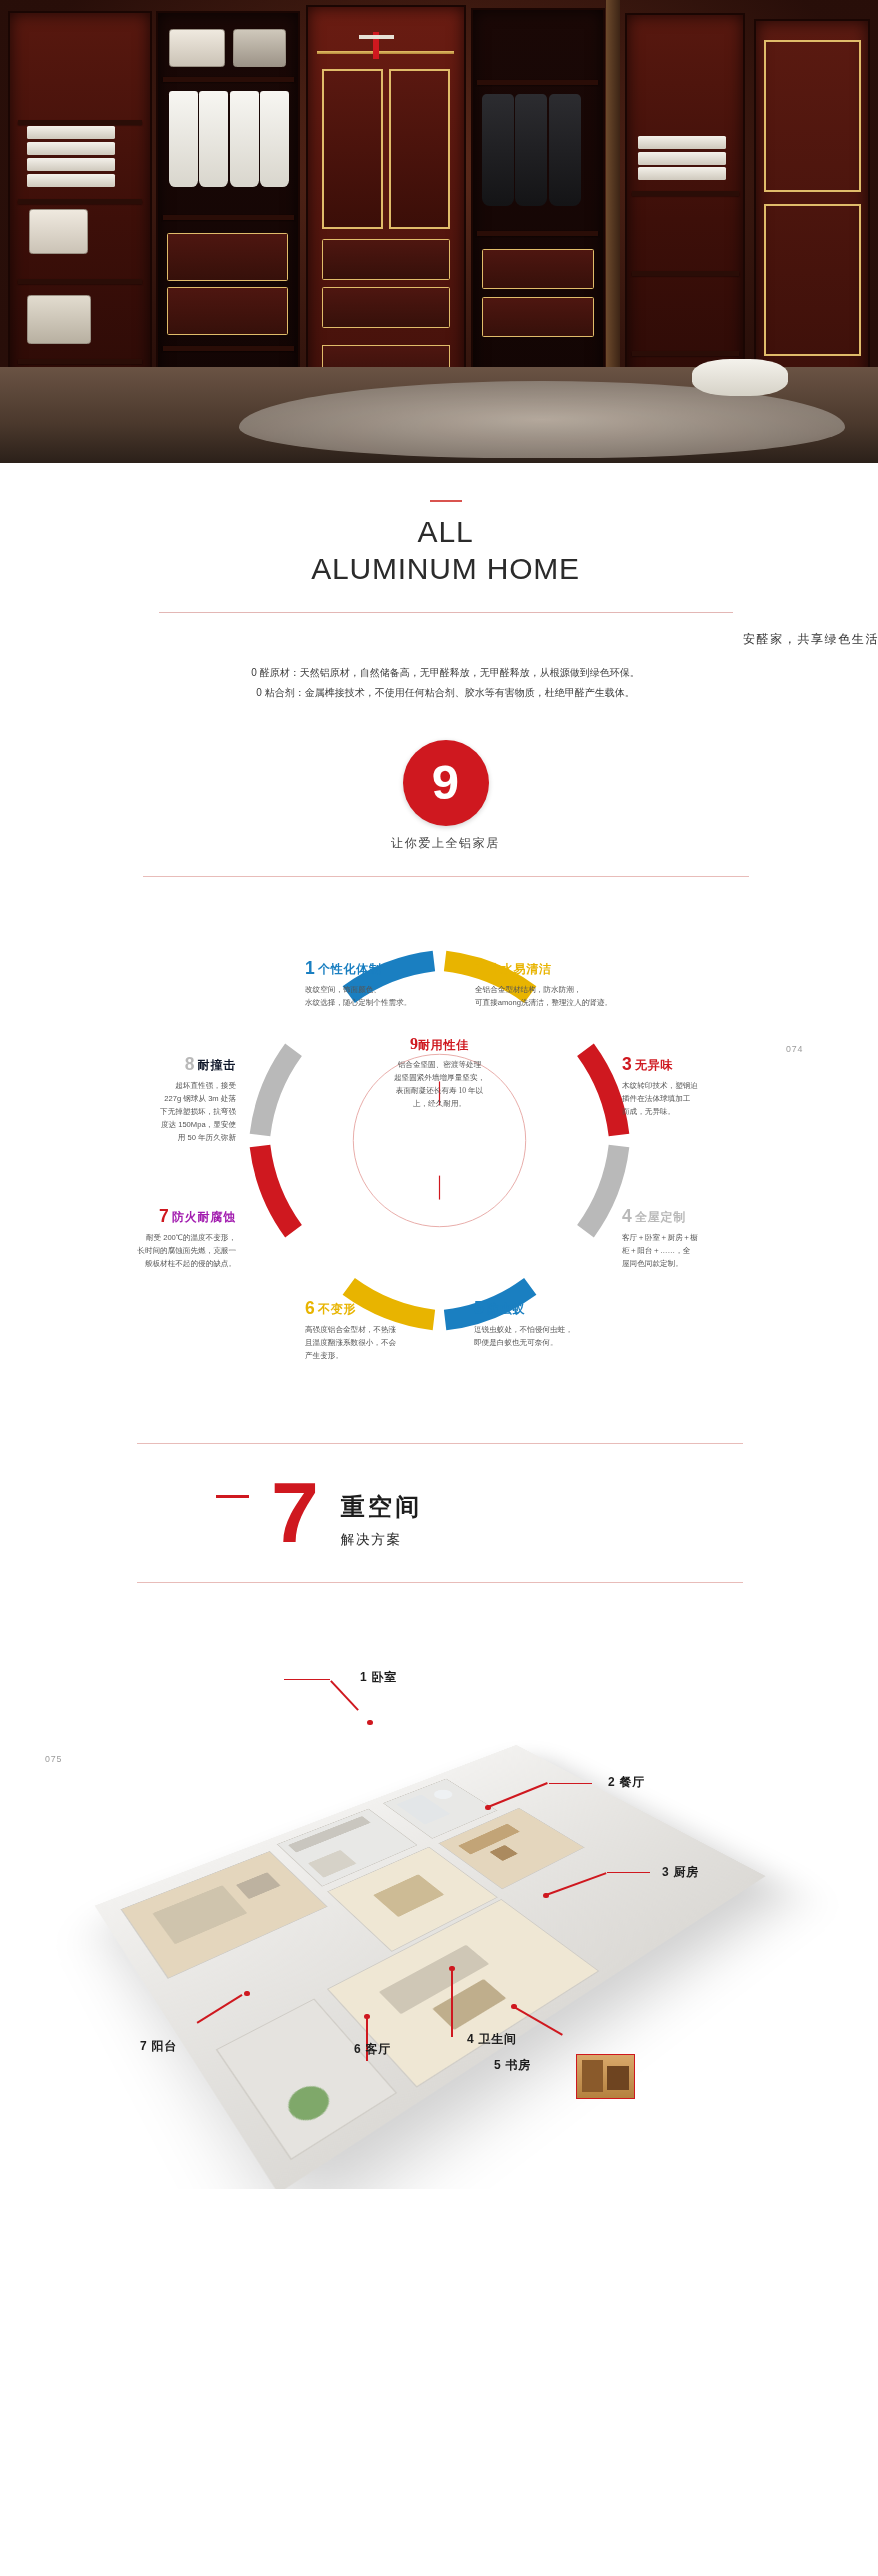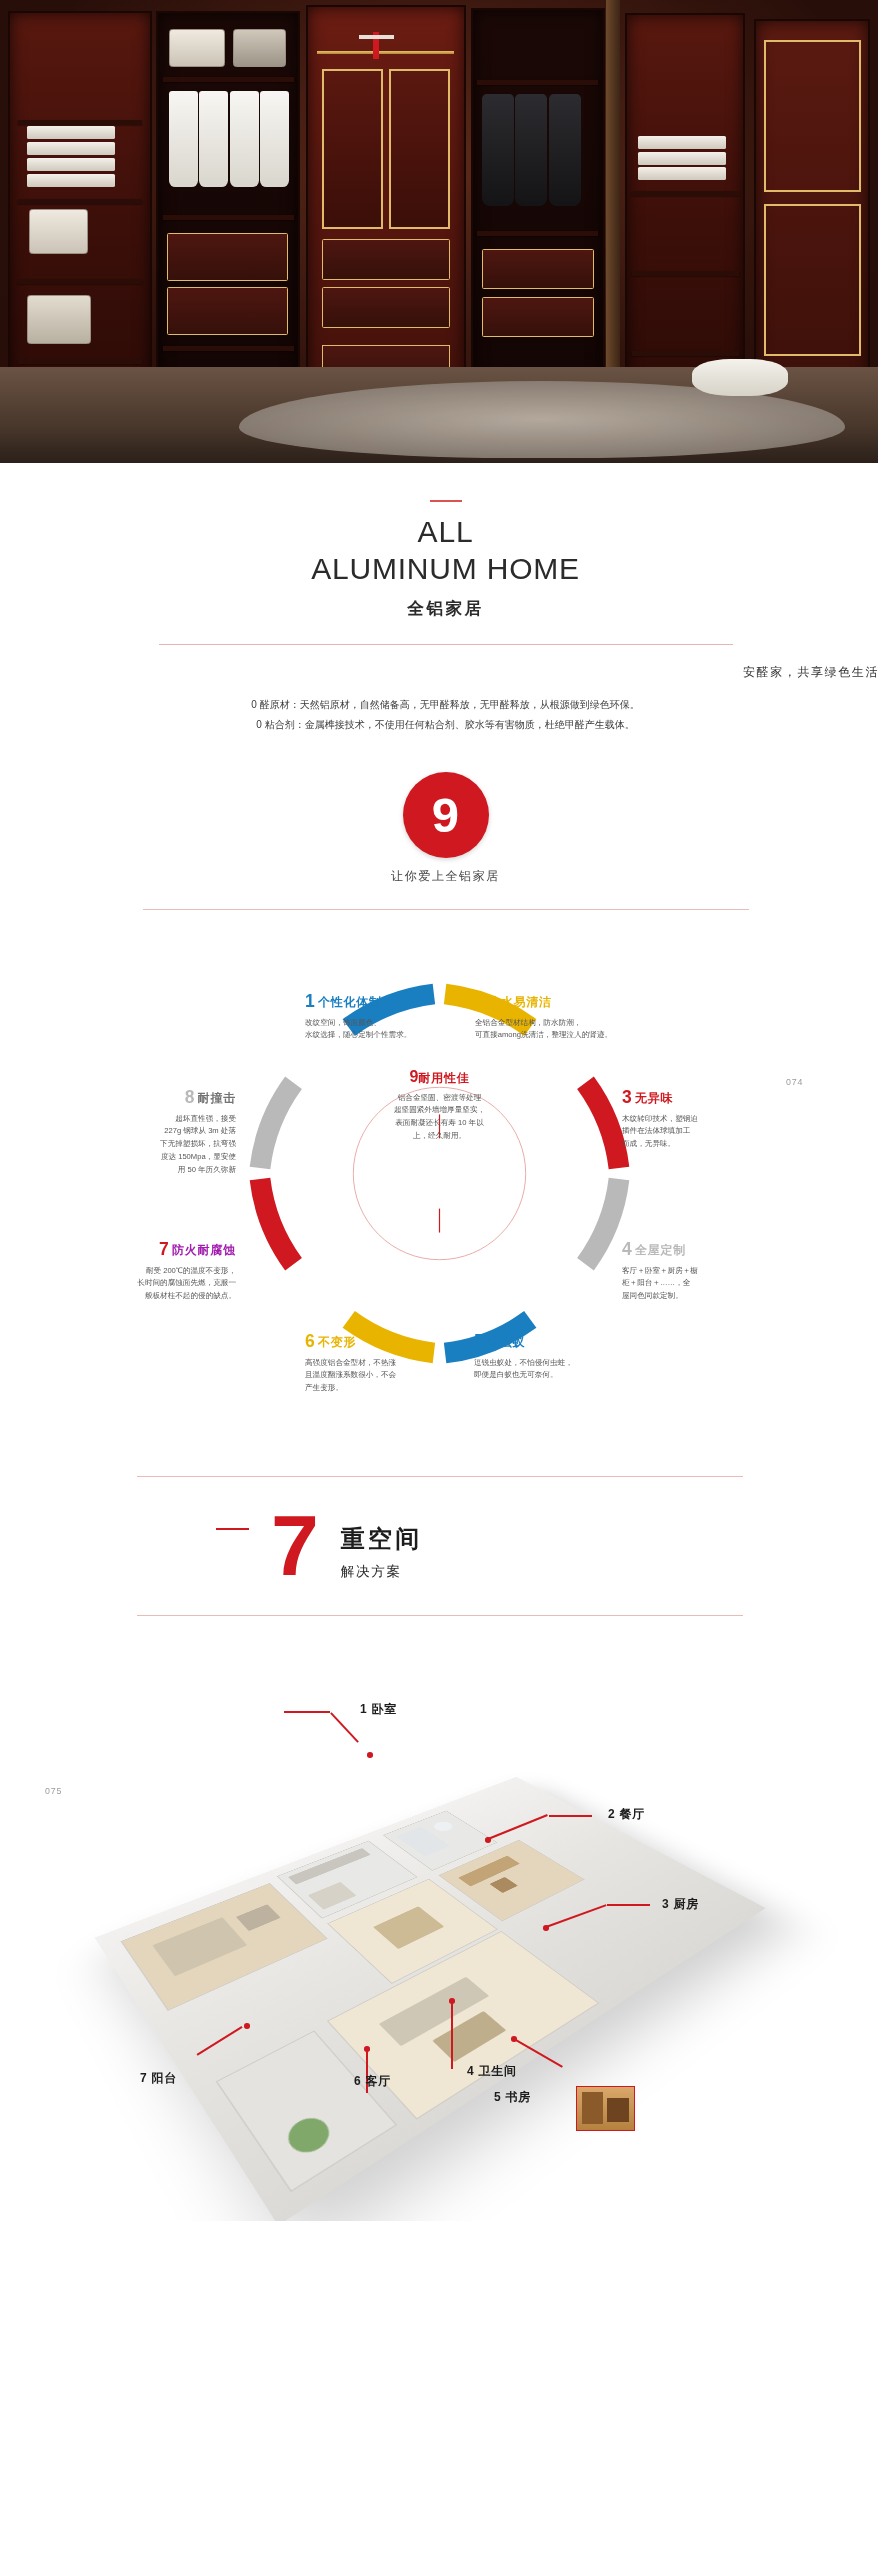--- a/index.html
+++ b/index.html
@@ -133,21 +133,21 @@
   .wlabel { position:absolute; }
   .wlabel .wnum { font-size:17.5px; font-weight:bold; margin-right:3.2px; vertical-align:-0.8px; }
   .wlabel .wtitle { font-size:12px; font-weight:bold; letter-spacing:0.8px; }
   .wlabel .wdesc {
     font-size:7.6px; color:#555; line-height:1.7; margin-top:4.8px; width:132px;
   }
   .wlabel.right .wdesc { text-align:left; }
   .wlabel.left { text-align:right; }
   .wlabel.left .wdesc { text-align:right; }
   .wcenter {
-    position:absolute; text-align:center; width:183px;
+    position:absolute; text-align:center; width:183px;font-family:Liberation Serif, serif;
   }
   .wcenter .wnum { font-size:16px; font-weight:bold; color:#cf181f; }
   .wcenter .wtitle { font-size:12px; font-weight:bold; color:#cf181f; letter-spacing:0.8px; }
   .wcenter .wdesc { font-size:7.6px; color:#555; line-height:1.7; margin-top:4.8px; }
 
   
   .seven-sec { width:879px; position:relative; padding: 8px 0 0 0; }
   .seven-rule-top { width:606px; height:0.8px; background:#e8bcb9; margin: 0 auto 32px auto; }
   .seven-row { width:447px; margin:0 auto; display:flex; align-items:center; gap:22px; }
   .seven-tick { width:33px; height:2.4px; background:#cf181f; margin-bottom:32px;}
@@ -262,21 +262,20 @@
     <div class="hero-rug"></div>
     <div style="position:absolute; left:692px; bottom:67px; width:96px; height:37px; background:linear-gradient(180deg,#f4f2ec,#d6d2c7); border-radius:40%;"></div>
   </div>
 
   <div class="sec-white">
     <div class="tiny-rule"></div>
     <div class="title-en">
       <div>ALL</div>
       <div>ALUMINUM HOME</div>
     </div>
-    <div class="title-cn">全铝家居</div>
     <div class="hr-thin"></div>
     <div class="slogan">安醛家，共享绿色生活</div>
     <div class="para">
       <p>0 醛原材：天然铝原材，自然储备高，无甲醛释放，无甲醛释放，从根源做到绿色环保。</p>
       <p>0 粘合剂：金属榫接技术，不使用任何粘合剂、胶水等有害物质，杜绝甲醛产生载体。</p>
     </div>
 
     <div class="badge-wrap">
       <div class="badge">9</div>
     </div>
@@ -362,21 +361,21 @@
     </div>
 
     <div class="wlabel left" style="left:94px; top:329px; width:142px;">
       <div><span class="wnum" style="color:#cf181f;">7</span><span class="wtitle" style="color:#a21caf;">防火耐腐蚀</span></div>
       <div class="wdesc" style="white-space:pre-line; width:142px;">耐受 200℃的温度不变形，
 长时间的腐蚀面先燃，克服一
 般板材柱不起的侵的缺点。</div>
     </div>
 
     <div class="wlabel left" style="left:108px; top:177px; width:128px;">
-      <div><span class="wnum" style="color:#b9b9b9;">8</span><span class="wtitle" style="color:#737373;">耐撞击</span></div>
+      <div><span class="wnum" style="color:#b9b9b9;">8</span><span class="wtitle" style="color:#0f172a;">耐撞击</span></div>
       <div class="wdesc" style="white-space:pre-line; width:128px;">超坏直性强，接受
 227g 钢球从 3m 处落
 下无掉塑损坏，抗弯强
 度达 150Mpa，显安使
 用 50 年历久弥新</div>
     </div>
   </div>
 
   <div class="seven-sec">
     <div class="seven-rule-top"></div>

